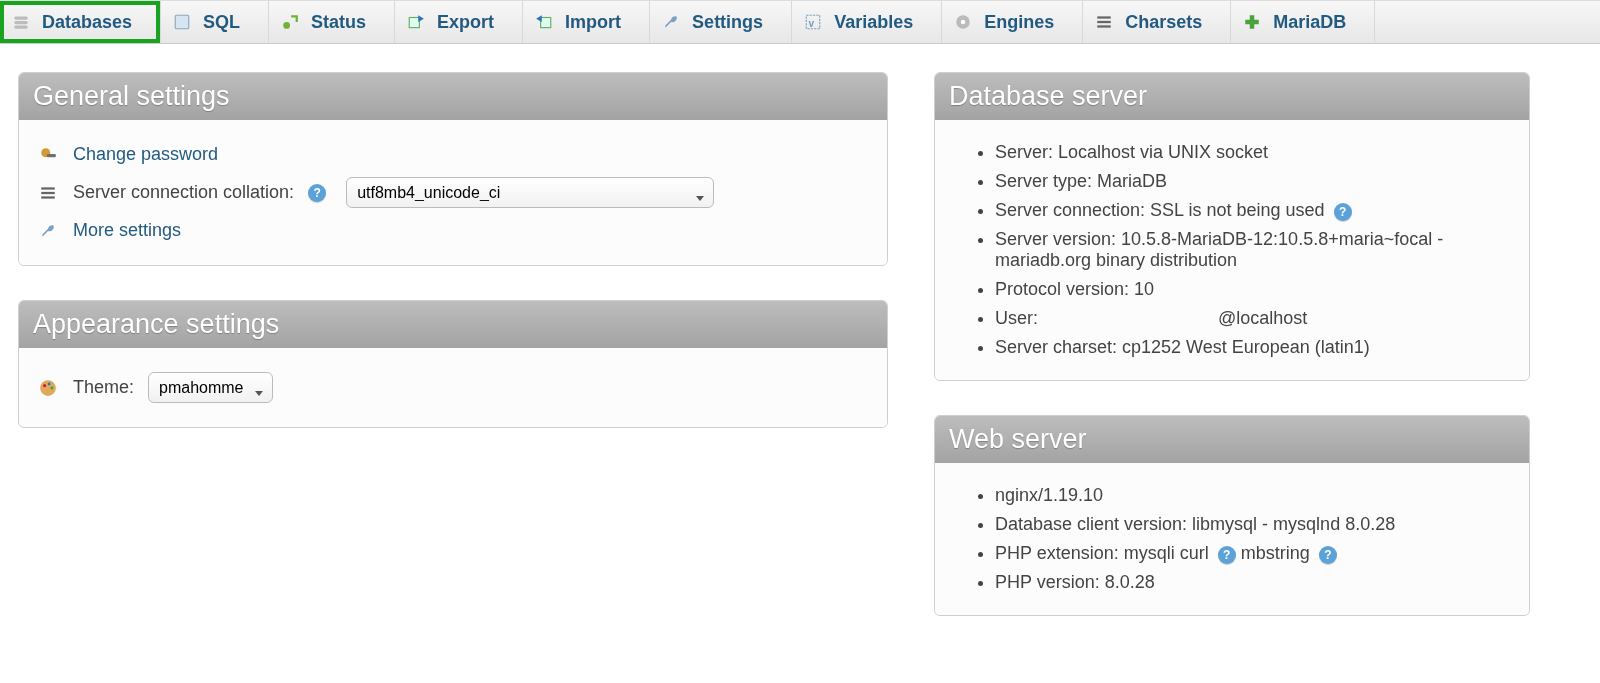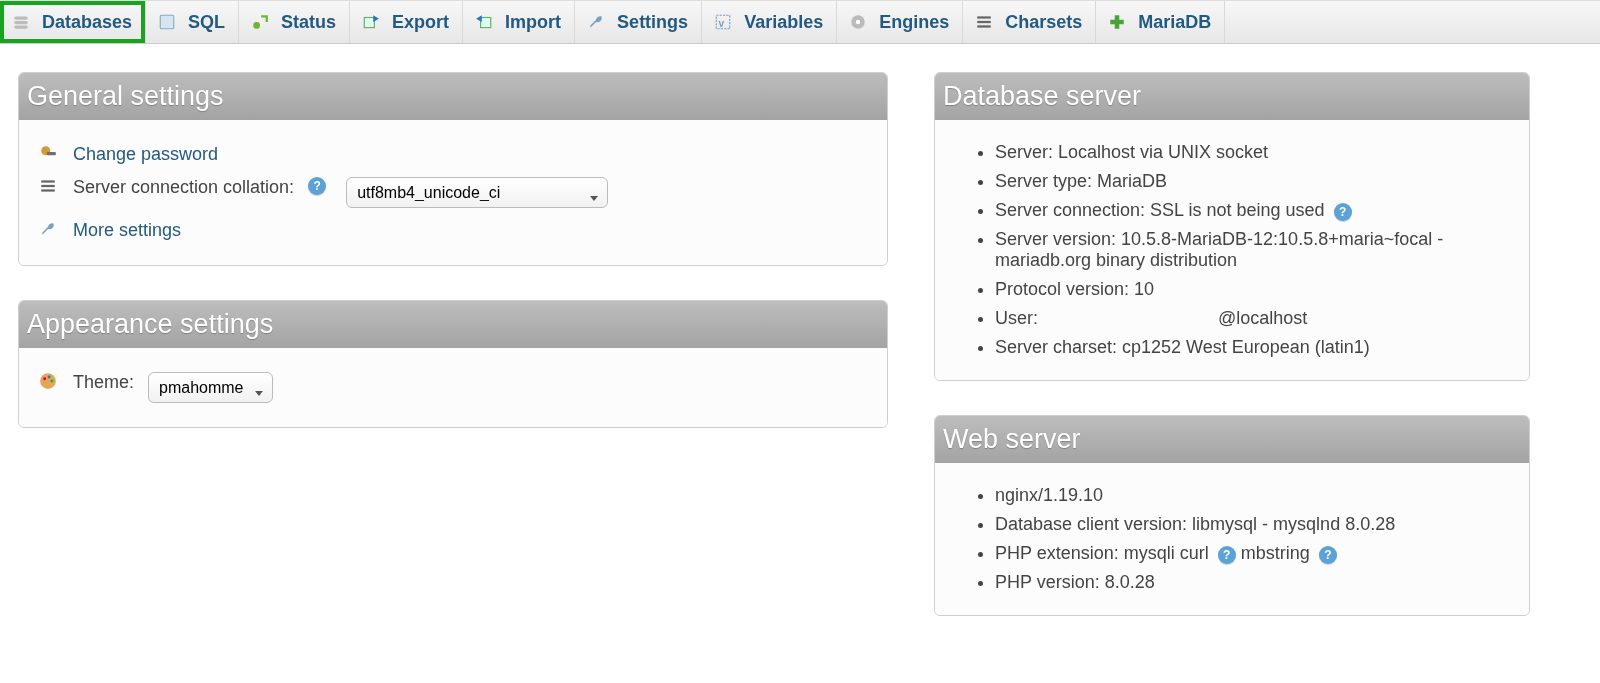--- a/index.html
+++ b/index.html
@@ -10,21 +10,21 @@
     height: 44px;
     background: linear-gradient(#f7f7f7, #e7e7e7);
     border-top: 1px solid #ddd;
     border-bottom: 1px solid #ccc;
     display: flex;
     align-items: stretch;
   }
   .tab {
     display: flex;
     align-items: center;
-    padding: 0 13px 0 12px;
+    padding: 0 28px 0 12px;
     border-right: 1px solid #d9d9d9;
     cursor: pointer;
     font-weight: 600;
     color: #235a81;
     white-space: nowrap;
   }
   .tab.highlight {
     box-shadow: inset 0 0 0 4px #1aa321;
   }
   .tab .ticon {
@@ -39,27 +39,27 @@
     border-radius: 6px;
     margin-bottom: 34px;
     background: #f9f9f9;
     overflow: hidden;
   }
   .panel-head {
     background: linear-gradient(#bdbdbd, #a3a3a3);
     color: #fff;
     font-size: 27px;
     font-weight: 400;
-    padding: 8px 8px;
+    padding: 8px 14px;
     text-shadow: 0 1px 1px rgba(0,0,0,.25);
   }
   .panel-body { padding: 18px 20px 18px 20px; background: #fcfcfc; }
   .panel ul { list-style: disc; padding-left: 40px; }
   .panel ul li { padding: 4px 0; color: #444; }
-  .row { display: flex; align-items: flex-start; gap: 10px; padding: 6px 0; }
+  .row { display: flex; align-items: center; gap: 10px; padding: 6px 0; }
   a.link { color: #235a81; text-decoration: none; }
   select {
     font-size: 16px;
     padding: 6px 28px 6px 10px;
     border: 1px solid #bbb;
     border-radius: 6px;
     background: linear-gradient(#fff,#f1f1f1);
     appearance: none;
     -webkit-appearance: none;
     position: relative;
@@ -185,21 +185,21 @@
           <span class="sicon">
             <svg viewBox="0 0 16 16">
                 <rect x="2" y="3" width="12" height="2" fill="#666"></rect>
                 <rect x="2" y="7" width="12" height="2" fill="#666"></rect>
                 <rect x="2" y="11" width="12" height="2" fill="#666"></rect>
               </svg>
           </span>
           <span>Server connection collation:</span>
           <span class="help-icon">?</span>
           <span class="select-wrap" style="margin-left:10px">
-            <select style="width:262px">
+            <select style="width:368px">
               <option>utf8mb4_unicode_ci</option>
             </select>
             <span class="down-caret"></span>
           </span>
         </div>
         <div class="row">
           <span class="sicon">
             <svg viewBox="0 0 16 16">
                 <path d="M13 3a4 4 0 0 1-5 5L3 13l0-2 5-5a4 4 0 0 1 5-3z" fill="#7aa0c4"></path>
               </svg>

